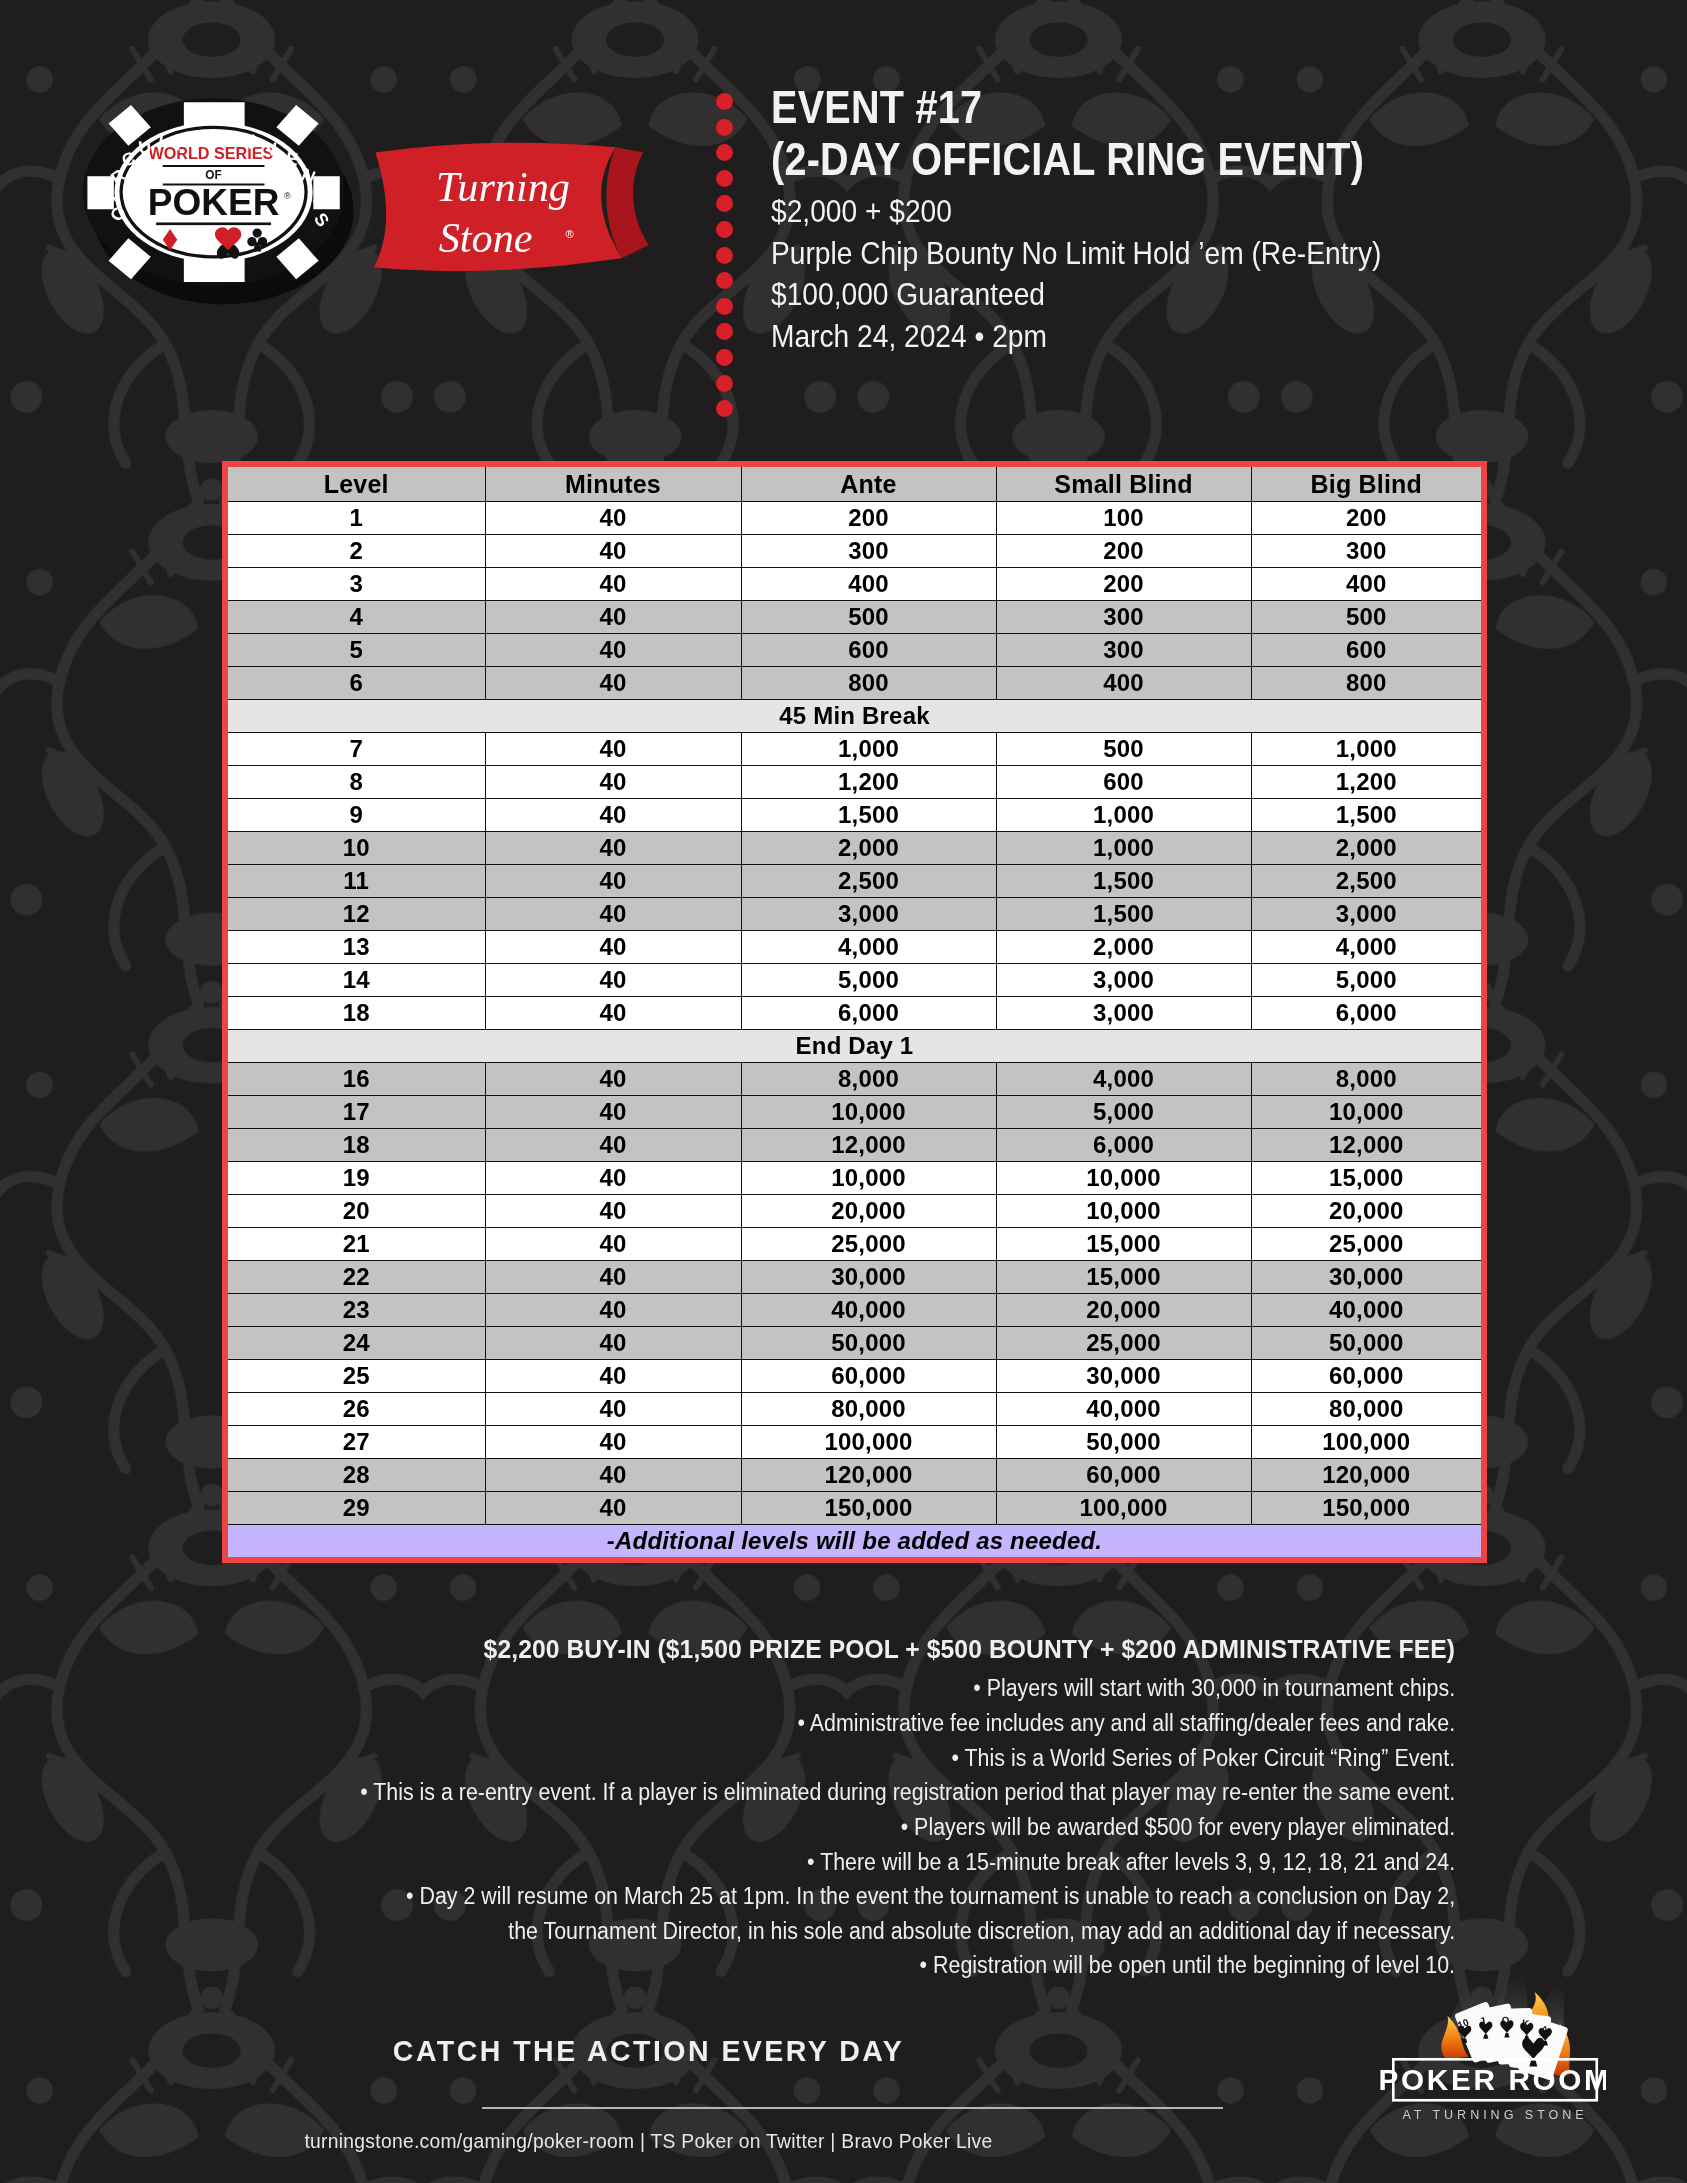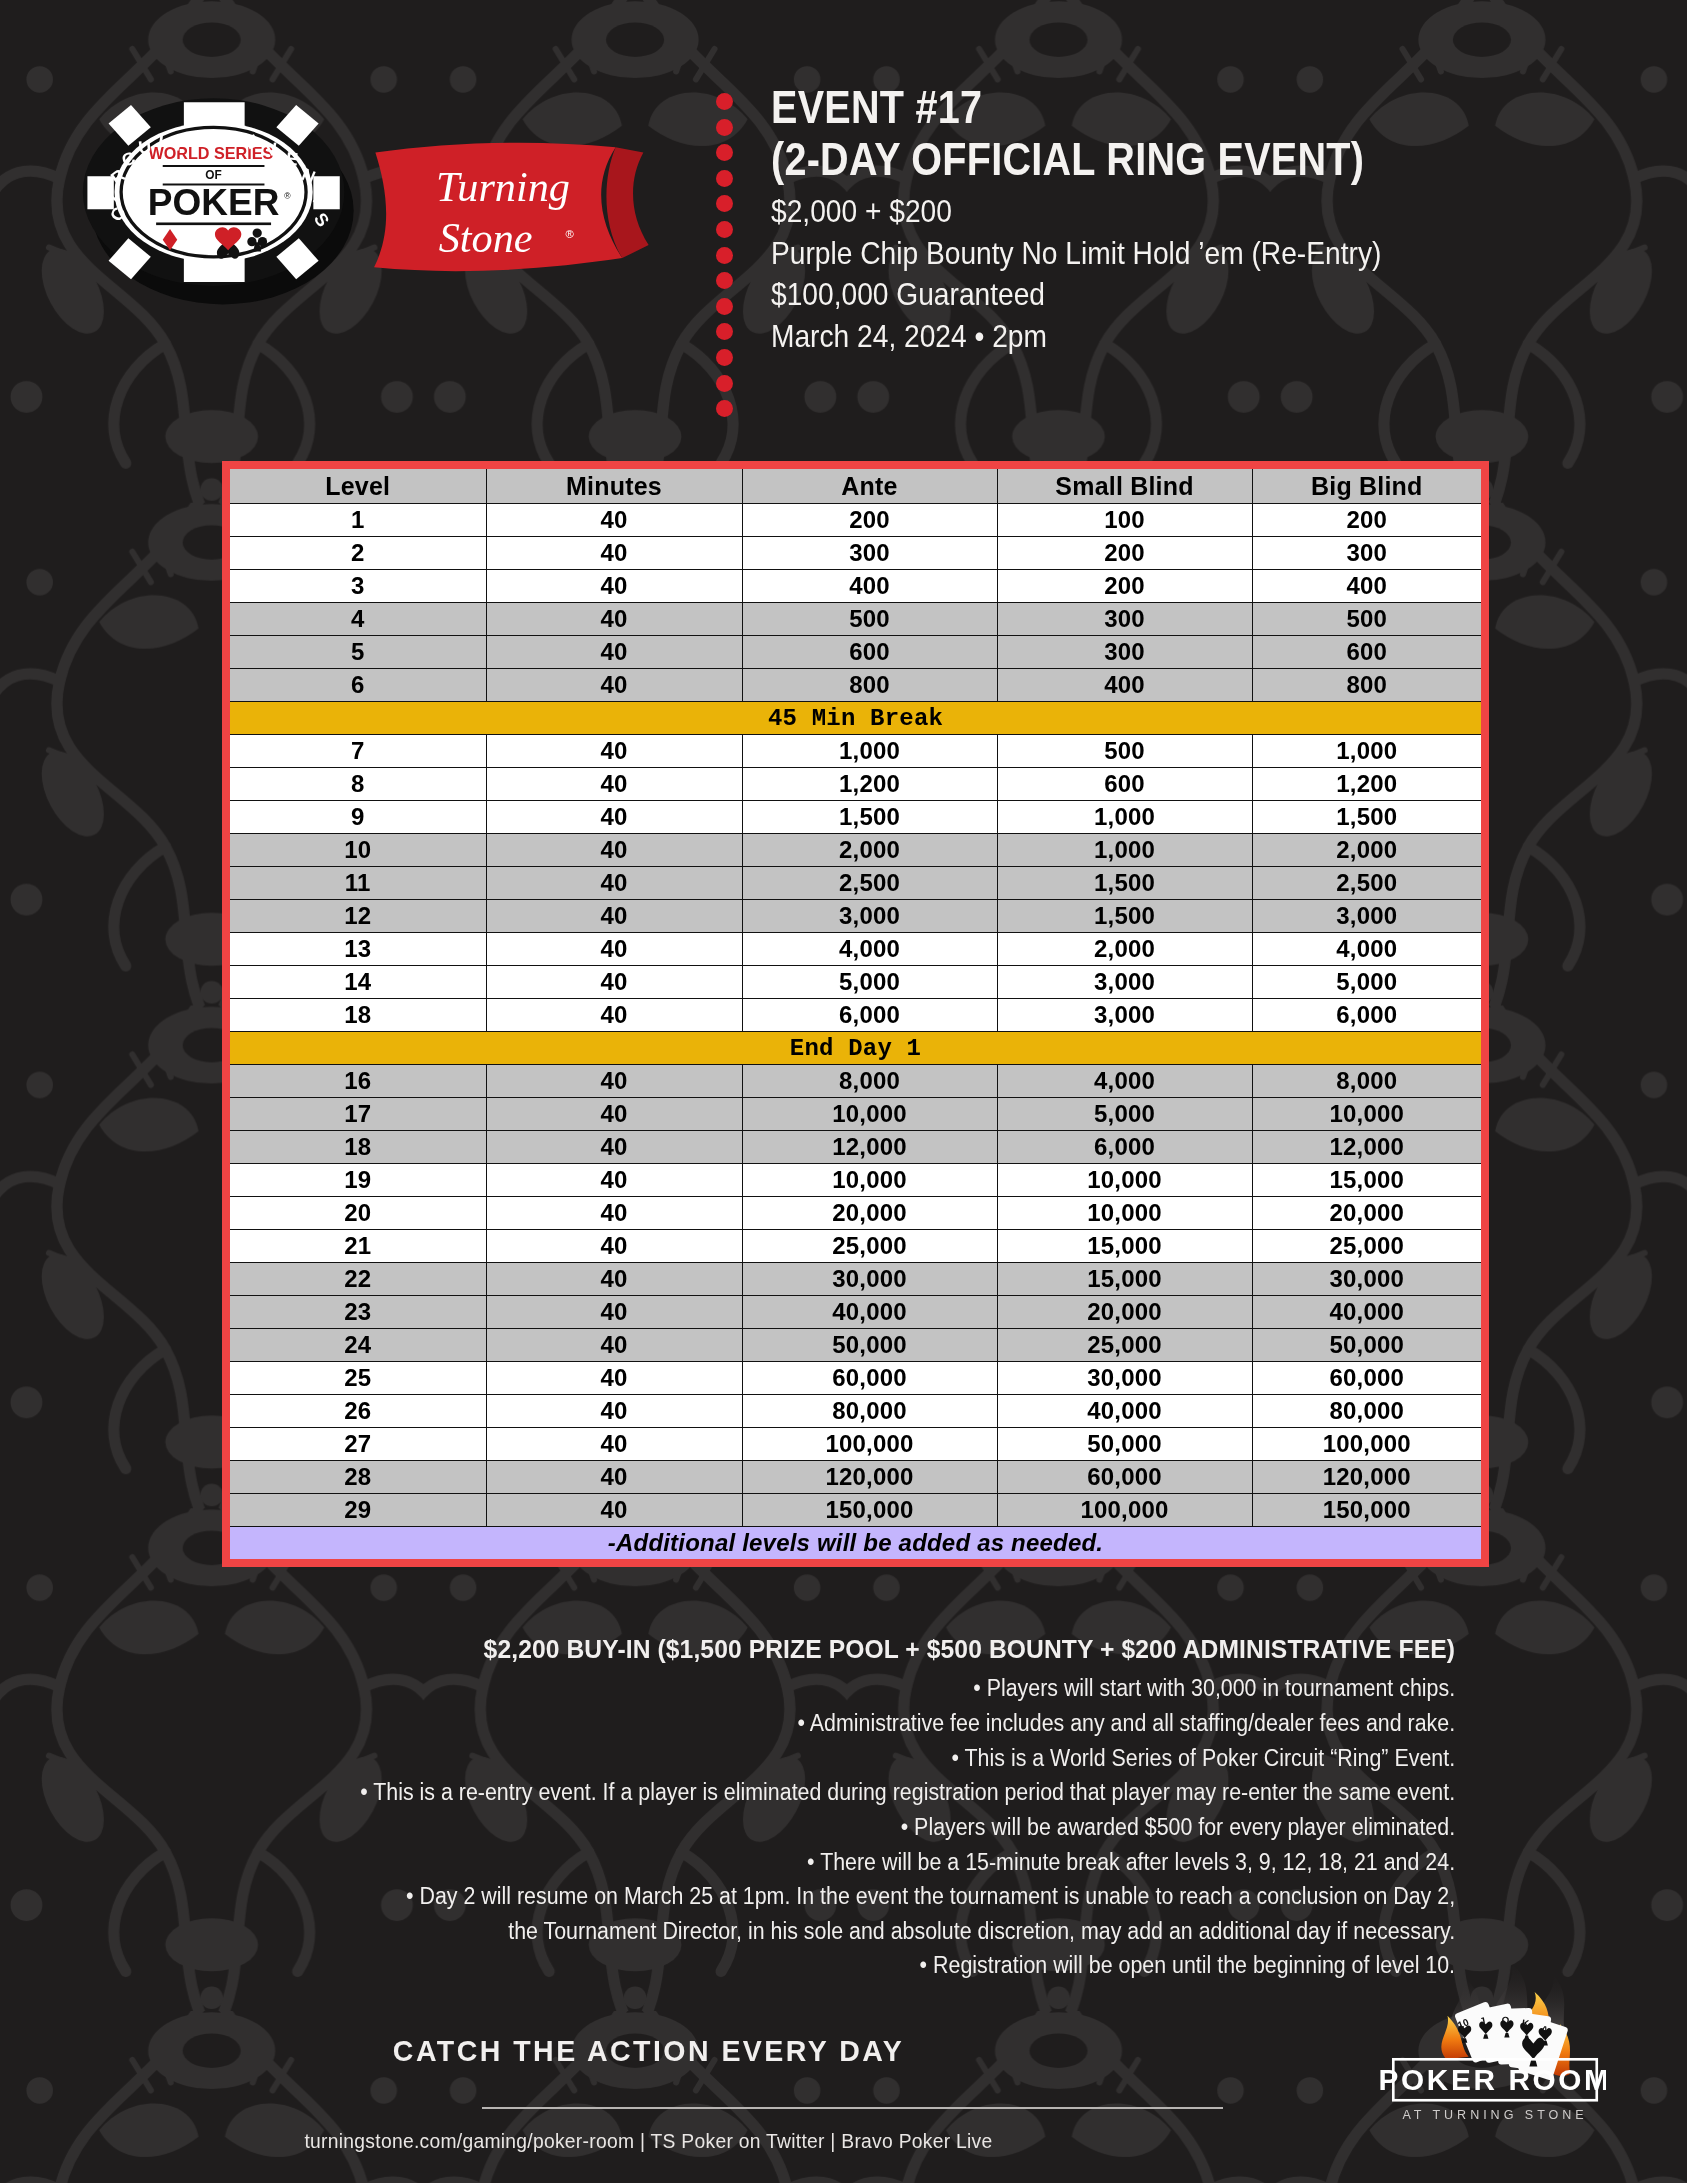--- a/index.html
+++ b/index.html
@@ -38,21 +38,21 @@
   .evt-sub {
     font-size:32px; line-height:1.30; white-space:nowrap;
     transform:scaleX(0.88); transform-origin:left center; font-weight:400;
   }
   .evt-sub.first { margin-top:8px; }
 
   
   #structure-table {
     position:absolute; left:222px; top:461px; width:1258px; z-index:5;
     border-collapse:collapse; table-layout:fixed;
-    background:#fff; border:8px solid #ef4444;
+    background:#fff; border:6px solid #ef4444;
   }
   #structure-table col.c-level   { width:260px; }
   #structure-table col.c-min     { width:256px; }
   #structure-table col.c-ante    { width:255px; }
   #structure-table col.c-sb      { width:255px; }
   #structure-table col.c-bb      { width:233px; }
 
   #structure-table th, #structure-table td {
     border:1.3px solid #111;
     text-align:center;
@@ -62,21 +62,21 @@
     font-size:24px;
     font-weight:bold;
     letter-spacing:0.2px;
   }
   #structure-table thead th {
     background:#c3c3c3; font-size:25px; height:34px; font-weight:bold;
   }
   tr.row-white td { background:#ffffff; }
   tr.row-gray  td { background:#c3c3c3; }
   tr.break-row td {
-    background:#eab308; font-weight:bold; font-size:24px; height:34px;font-family:Liberation Mono, monospace;
+    background:#e5e5e5; font-weight:bold; font-size:24px; height:34px;
   }
   tr.note-row td {
     background:#c4b5fd; text-align:right; font-style:italic;
     font-weight:bold; font-size:20.5px; height:36px; padding-right:9.3px;
     border-left:none; border-right:none; border-bottom:none;
   }
 
   
   #notes { position:absolute; left:101px; top:1634px; width:1456px; z-index:5; color:#f1efee;text-align:right; }
   #notes-title {

